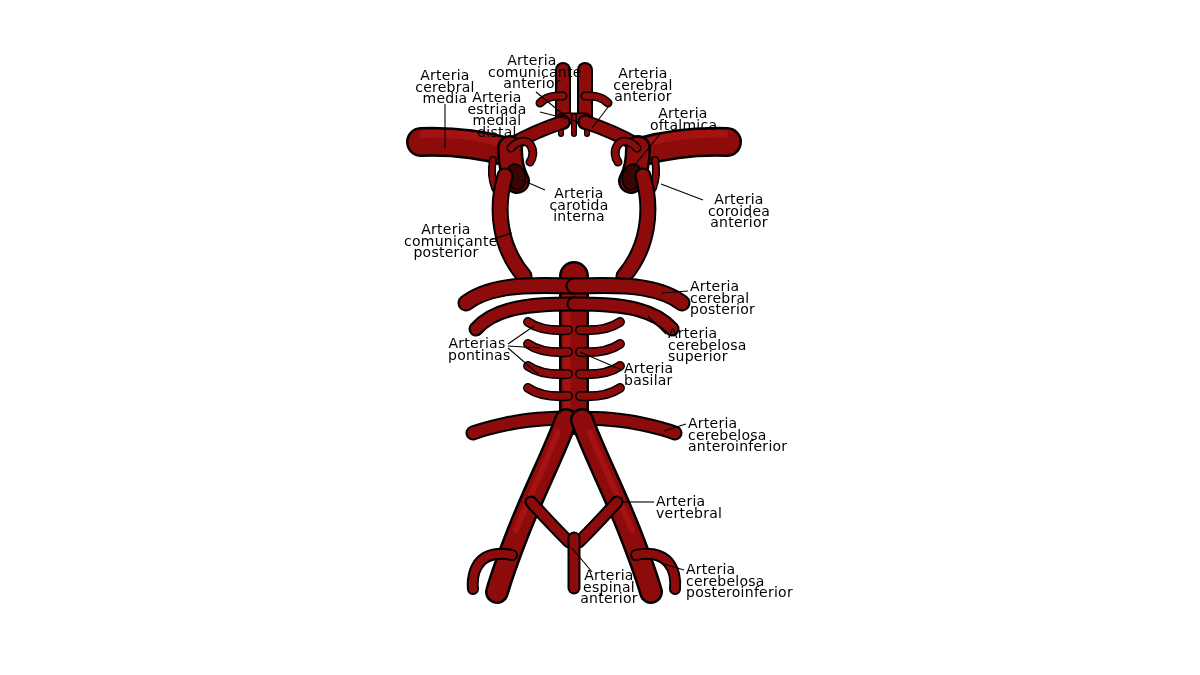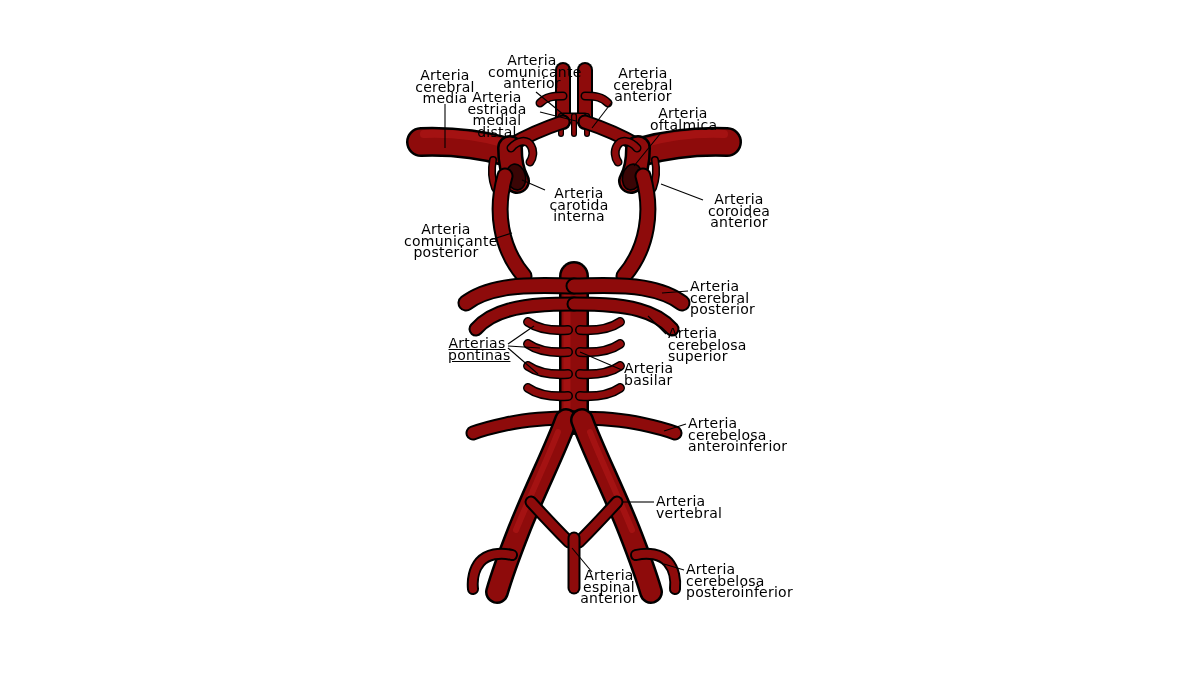--- a/index.html
+++ b/index.html
@@ -293,21 +293,21 @@
 posterior</div>
 
   <div class="label left" style="left:690px; top:281px; width:68px;">Arteria
 cerebral
 posterior</div>
 
   <div class="label left" style="left:668px; top:328px; width:74px;">Arteria
 cerebelosa
 superior</div>
 
-  <div class="label center" style="left:448px; top:338px; width:58px;text-decoration:underline;">Arterias
+  <div class="label center" style="left:448px; top:338px; width:58px;">Arterias
 pontinas</div>
 
   <div class="label left" style="left:624px; top:363px; width:52px;">Arteria
 basilar</div>
 
   <div class="label left" style="left:688px; top:418px; width:84px;">Arteria
 cerebelosa
 anteroinferior</div>
 
   <div class="label left" style="left:656px; top:496px; width:60px;">Arteria

